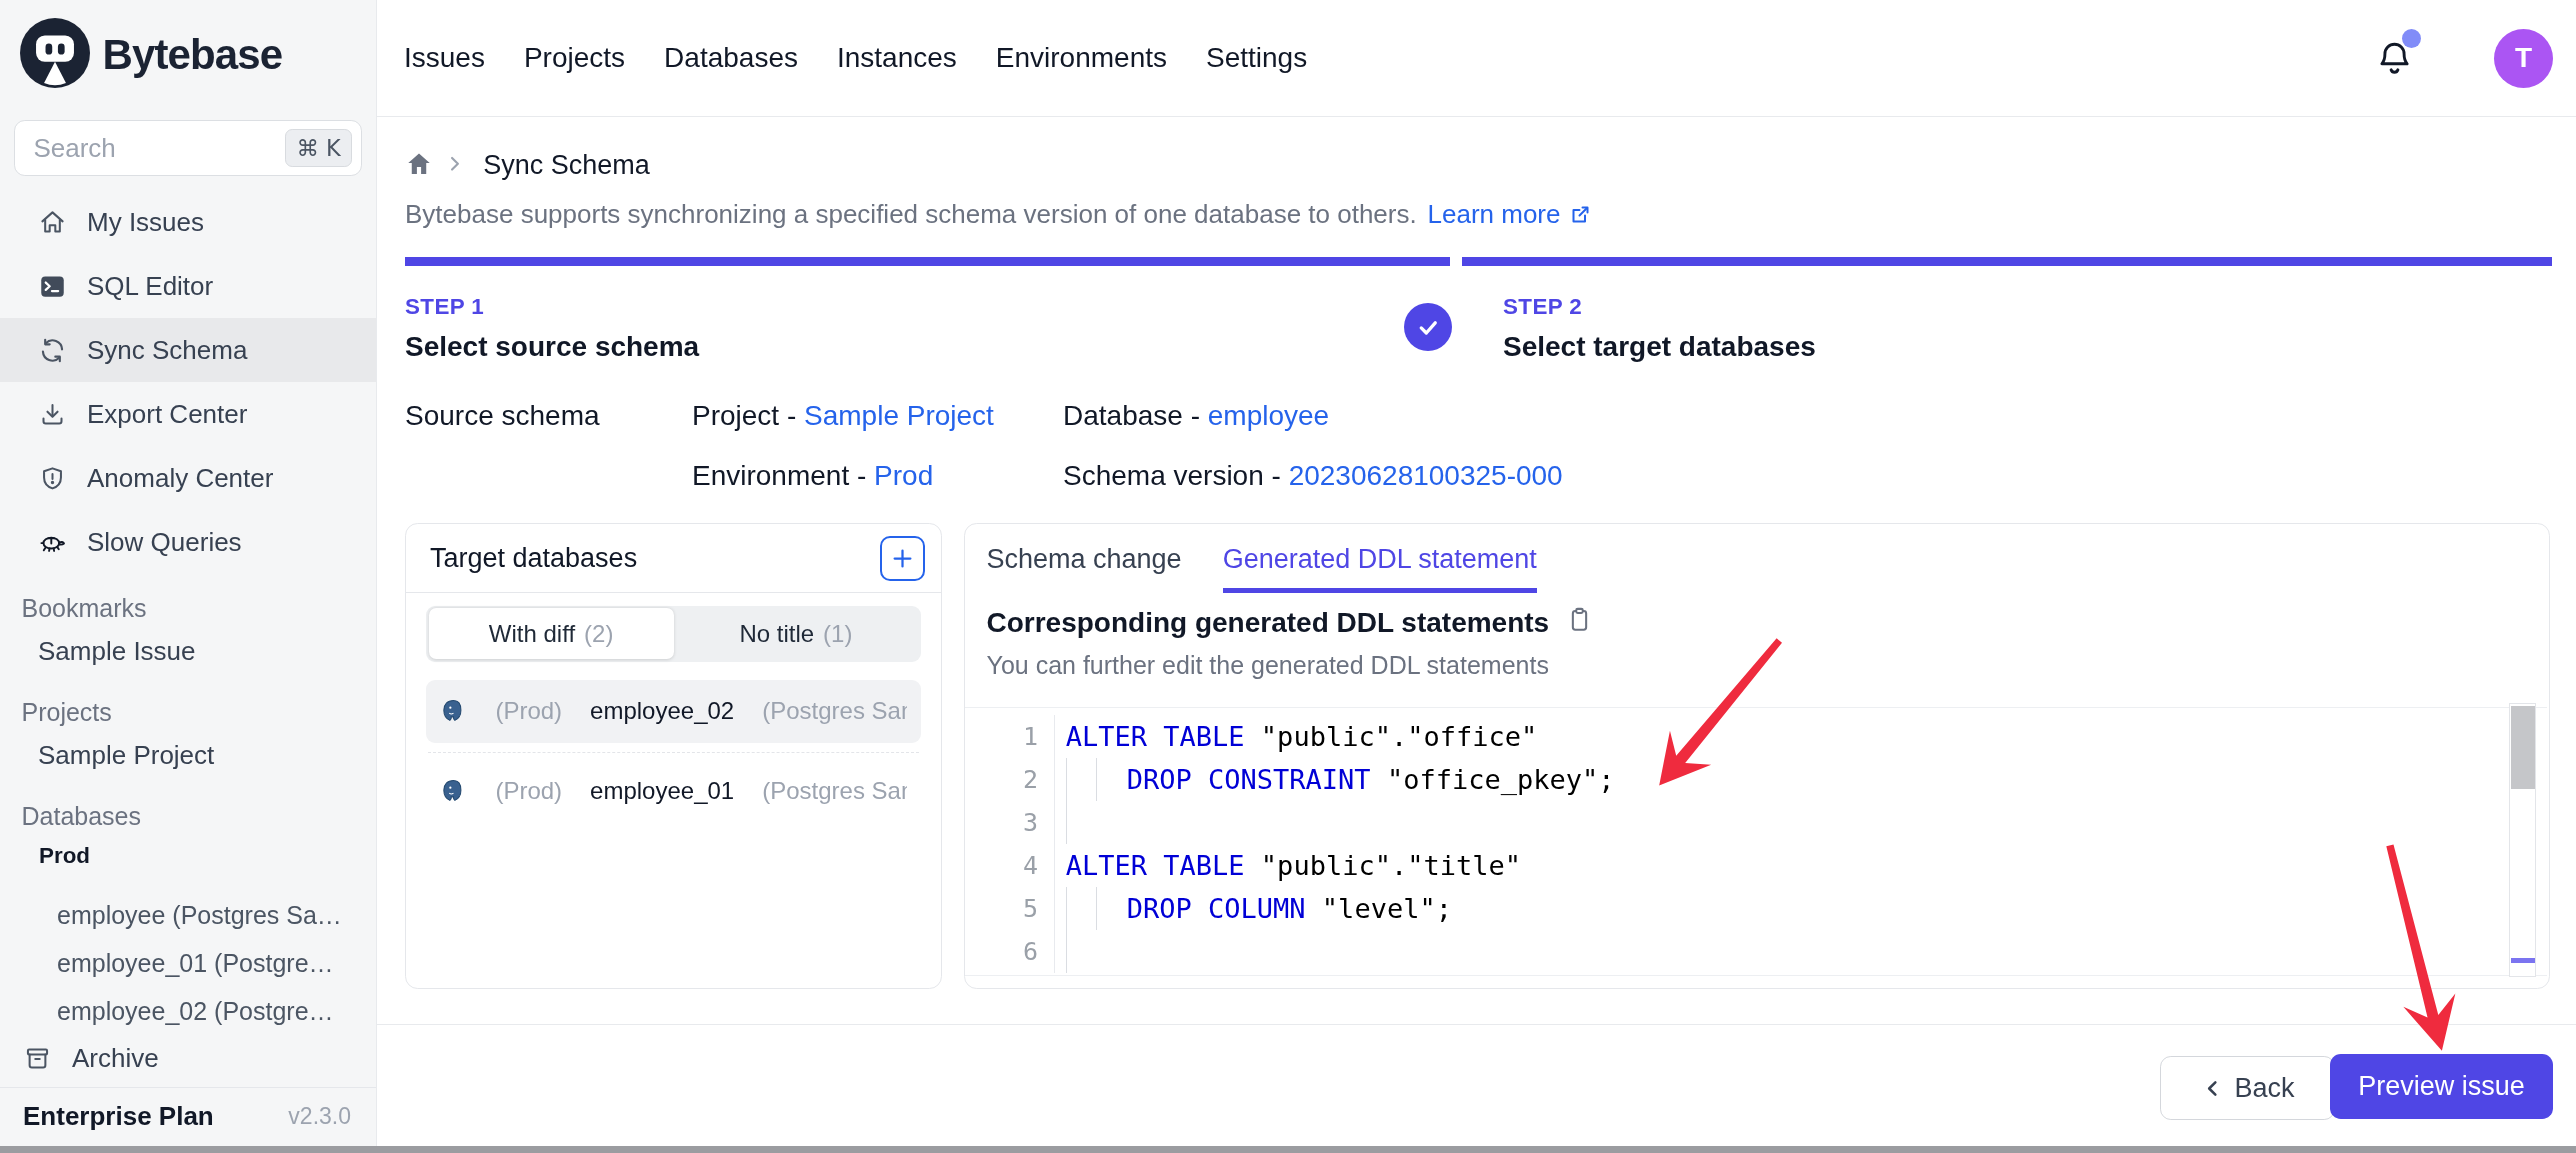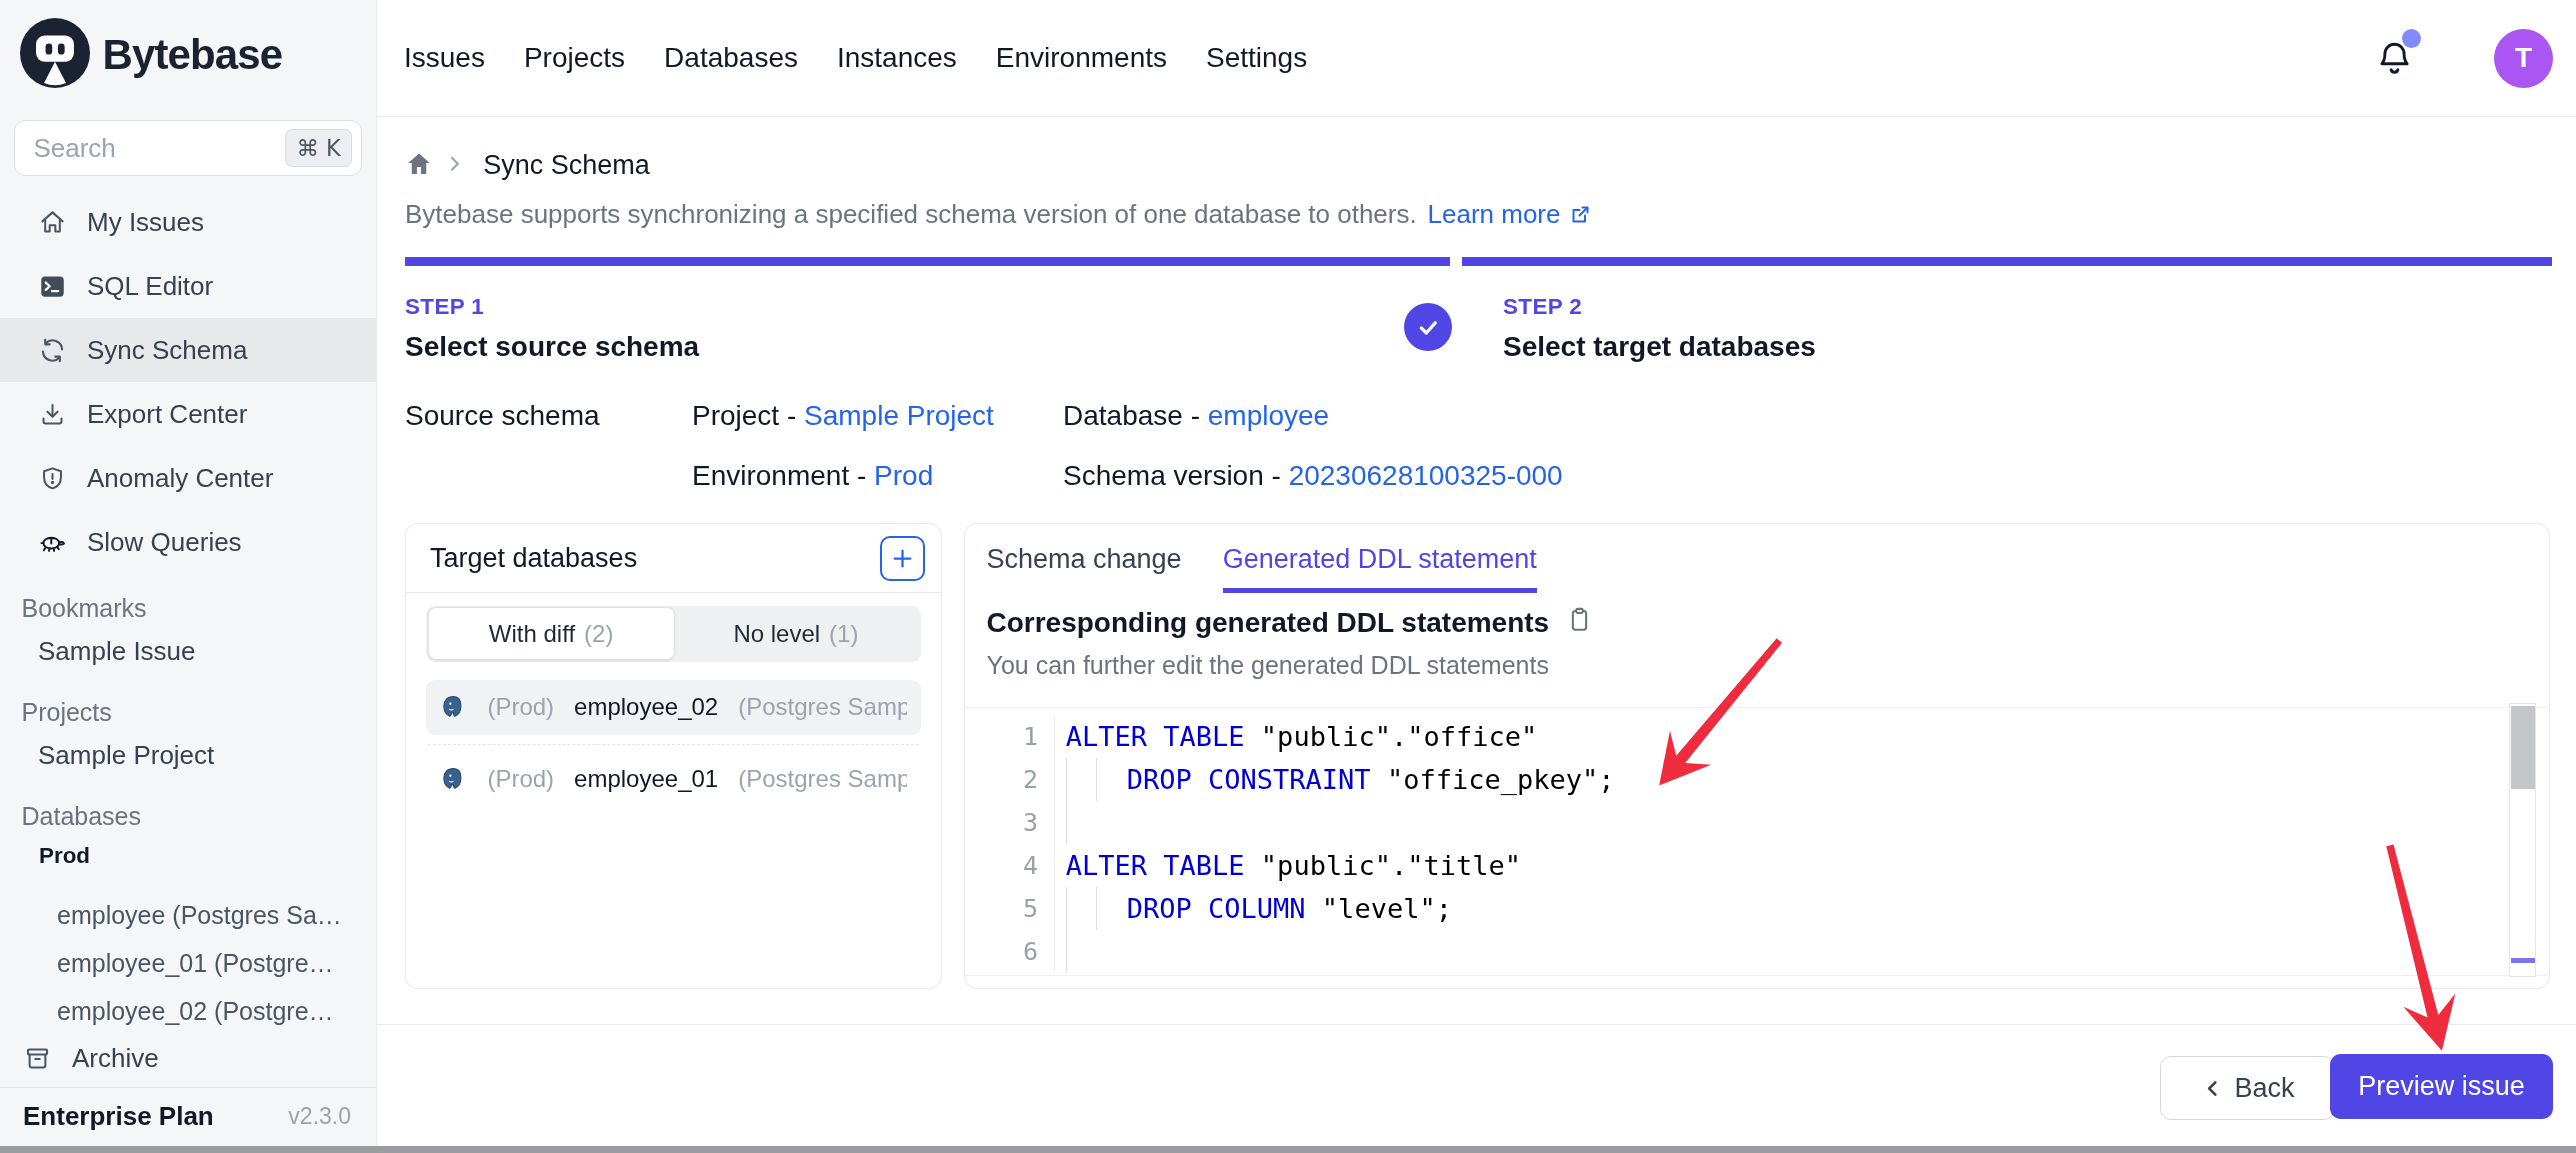--- a/index.html
+++ b/index.html
@@ -63,21 +63,21 @@
   
   .target-card { position:absolute; left:405px; top:523px; width:537px; height:466px; background:#fff; border:1.8px solid #e5e7eb; border-radius:12.6px; }
   .tc-head { height:69px; border-bottom:1.8px solid #e5e7eb; display:flex; align-items:center; justify-content:space-between; padding:0 16px 0 24px; }
   .tc-title { font-size:27px; color:#111827; }
   .plus-btn { width:45px; height:45px; border:2.7px solid #2563eb; border-radius:10px; display:flex; align-items:center; justify-content:center; cursor:pointer; background:#fff; }
   .tc-body { padding:12.6px 20px 0; }
   .seg { height:56px; background:#eef0f2; border-radius:9px; display:flex; padding:2.7px; }
   .seg-opt { flex:1; display:flex; align-items:center; justify-content:center; gap:9px; font-size:24px; color:#1f2937; border-radius:7.2px; cursor:pointer; }
   .seg-opt.active { background:#fff; box-shadow:0 0.9px 3.6px rgba(0,0,0,.14); }
   .cnt { color:#9ca3af; }
-  .db-row { height:55px; display:flex; align-items:center; gap:20px; padding:0 14.4px; font-size:24px; border-radius:9px; white-space:nowrap; overflow:hidden; cursor:pointer; }
+  .db-row { height:63px; display:flex; align-items:center; gap:28px; padding:0 14.4px; font-size:24px; border-radius:9px; white-space:nowrap; overflow:hidden; cursor:pointer; }
   .db-row.selected { background:#f1f2f4; margin-top:18px; }
   .row-div { border-bottom:1.8px dashed #e3e5e9; margin:9px 1.8px 0; }
   .db-row.plain { margin-top:7.2px; }
   .db-envt { color:#9ca3af; } .db-name { color:#111827; } .db-inst { color:#9ca3af; overflow:hidden; text-overflow:clip; flex:1; }
   
   .ddl-card { position:absolute; left:964px; top:523px; width:1586px; height:466px; background:#fff; border:1.8px solid #e5e7eb; border-radius:12.6px; }
   .ddl-tabs { position:absolute; left:21.5px; top:20px; display:flex; gap:41px; }
   .dtab { font-size:27px; color:#374151; padding-bottom:12.6px; cursor:pointer; }
   .dtab.active { color:#4f46e5; border-bottom:5.4px solid #4f46e5; }
   .ddl-head { position:absolute; left:21.5px; top:81px; display:flex; align-items:center; gap:16px; font-size:28px; font-weight:700; color:#111827; }
@@ -306,21 +306,21 @@
           </svg>
       </span>
     </div>
     <div class="tc-body">
       <div class="seg">
         <div class="seg-opt active">
           <span>With diff</span>
           <span class="cnt">(2)</span>
         </div>
         <div class="seg-opt">
-          <span>No level</span>
+          <span>No title</span>
           <span class="cnt">(1)</span>
         </div>
       </div>
 
       <div class="db-row selected">
         <svg width="27" height="27" viewBox="0 0 24 24">
             <path d="M12 2.2 C6.6 2.2 3.4 5.8 3.4 10.8 c0 4.2 2.2 7.6 5.4 9.1 c.9-.5 1.4-1.9 1.2-3.2 c.6.2 1.4.2 2 0 c-.2 1.3.3 2.7 1.2 3.2 c3.2-1.5 5.4-4.9 5.4-9.1 C18.6 5.8 17.4 2.2 12 2.2 Z" fill="#39618f" stroke="#24496f" stroke-width="0.9"></path>
             <circle cx="9.2" cy="8.6" r="1" fill="#fff"></circle>
             <path d="M8.2 13.5 q1.8 1.5 3.8 0" stroke="#fff" stroke-width="0.9" fill="none"></path>
           </svg>

